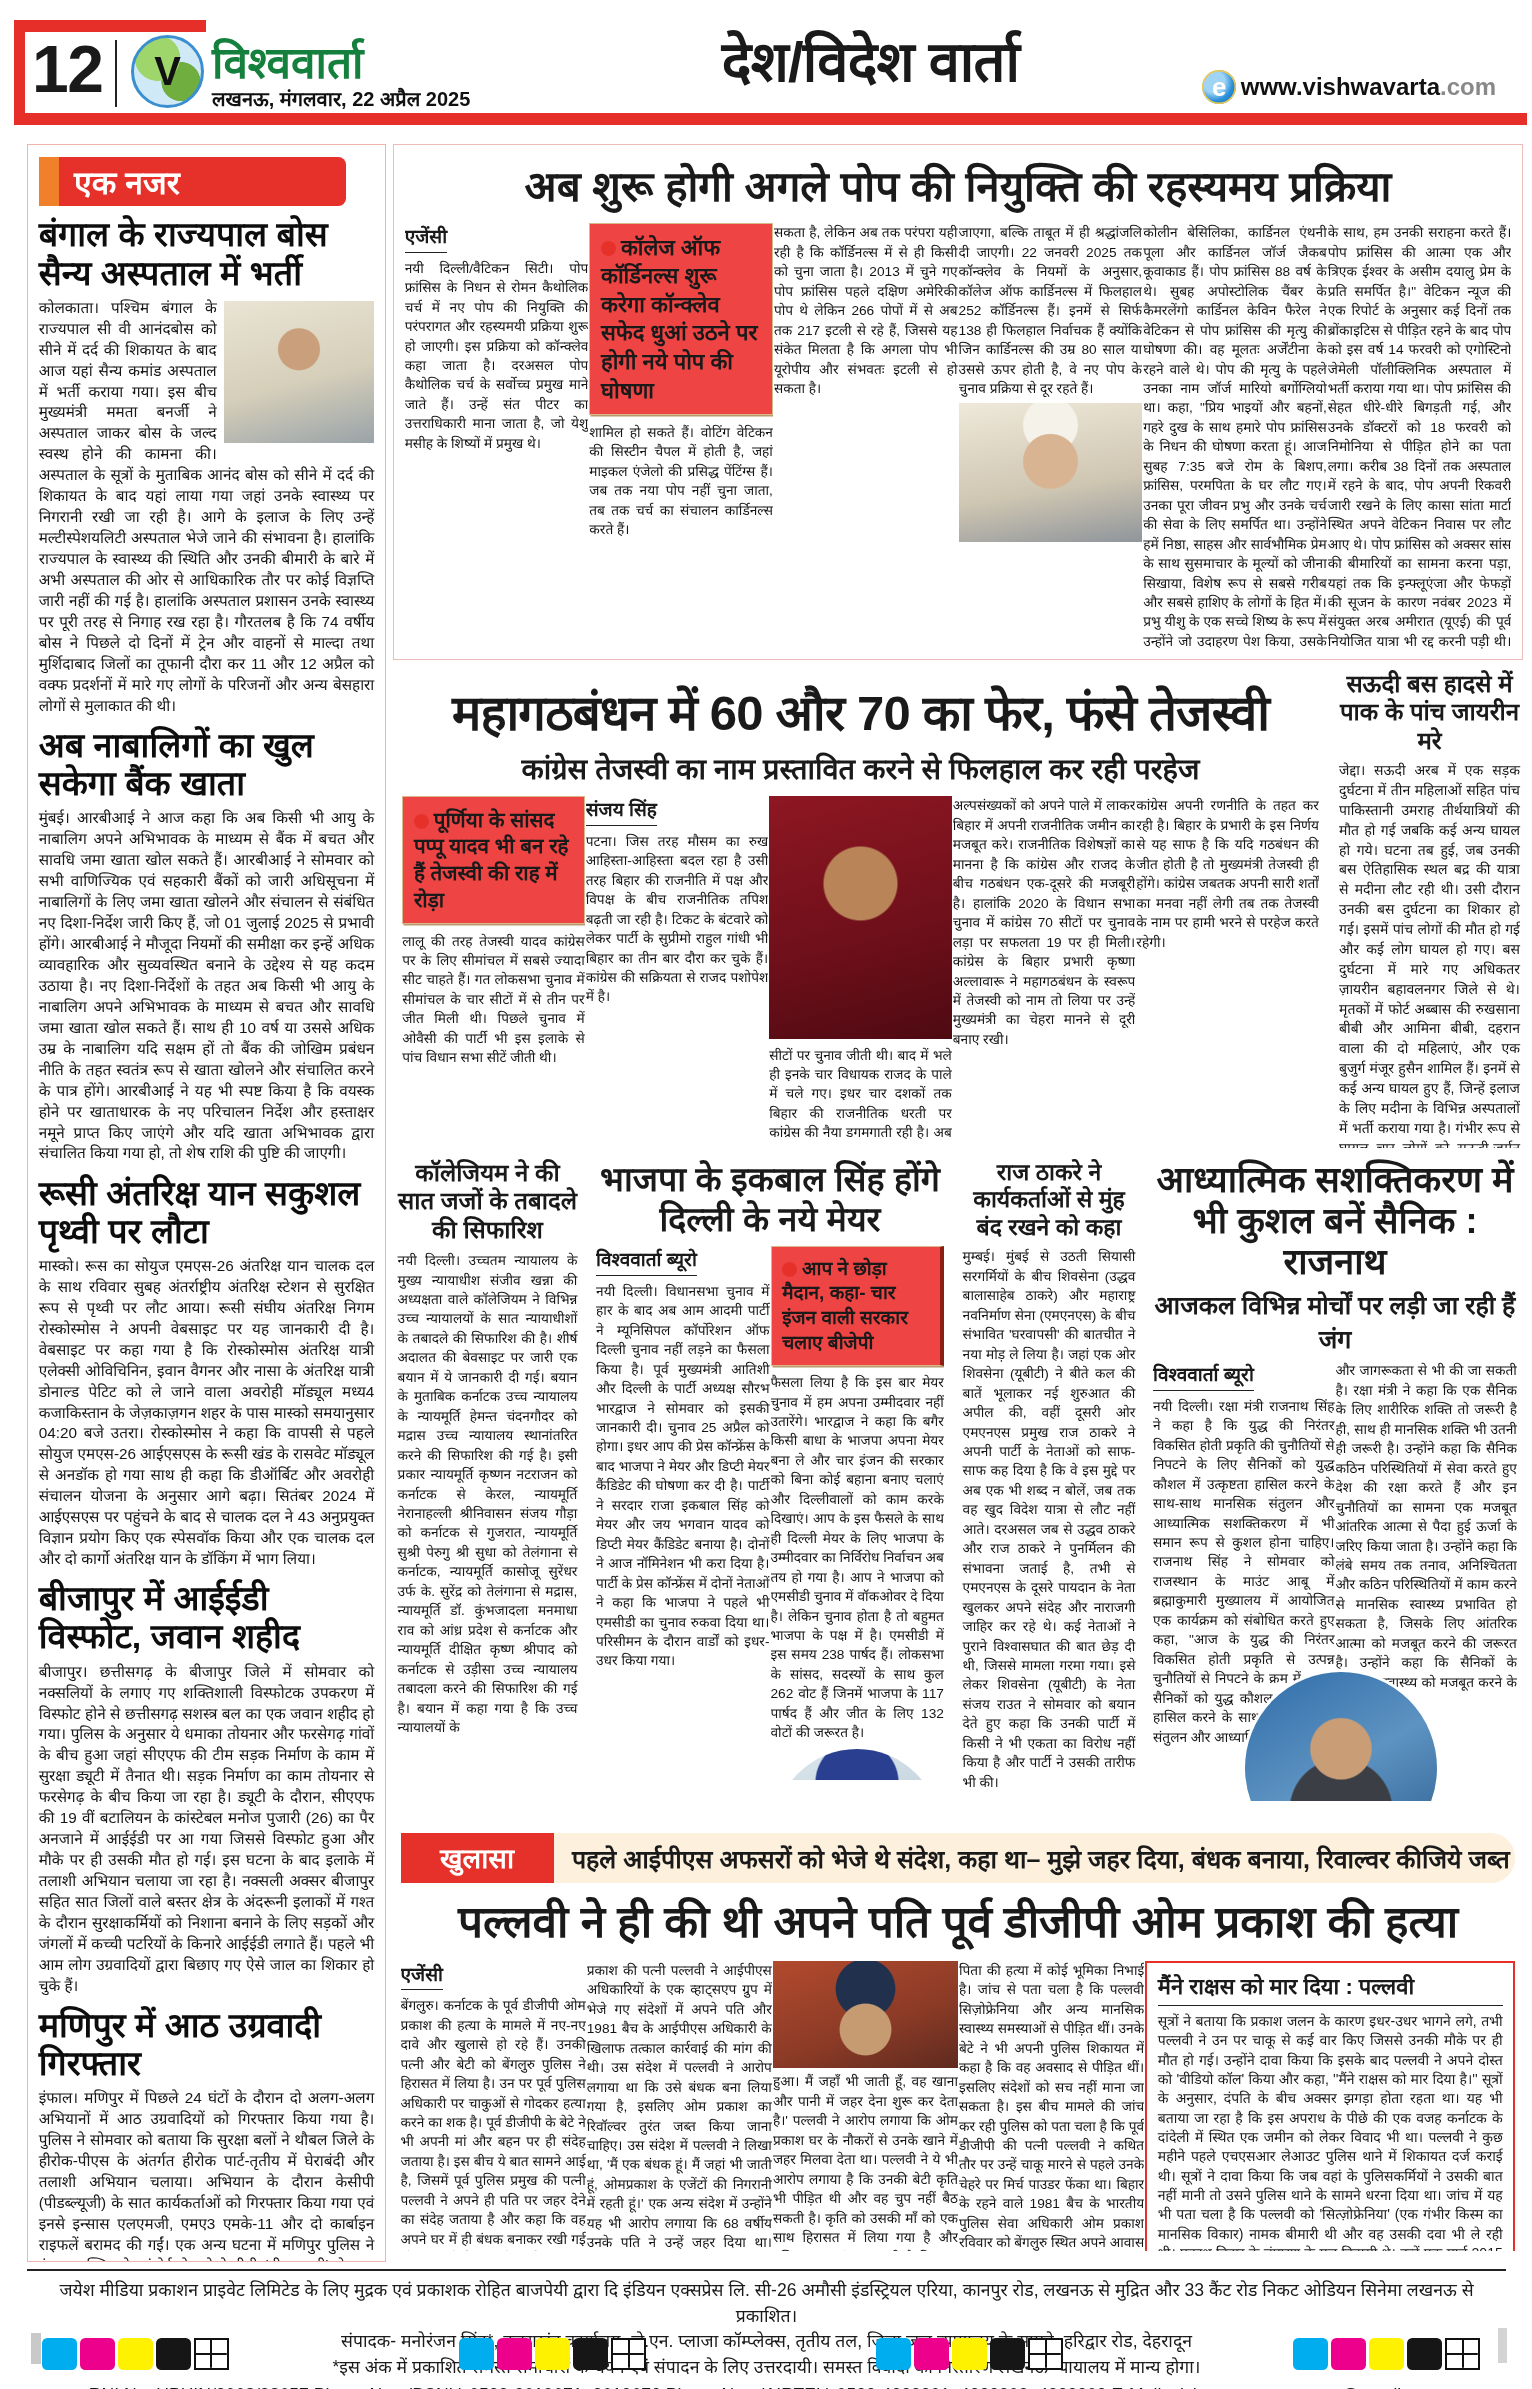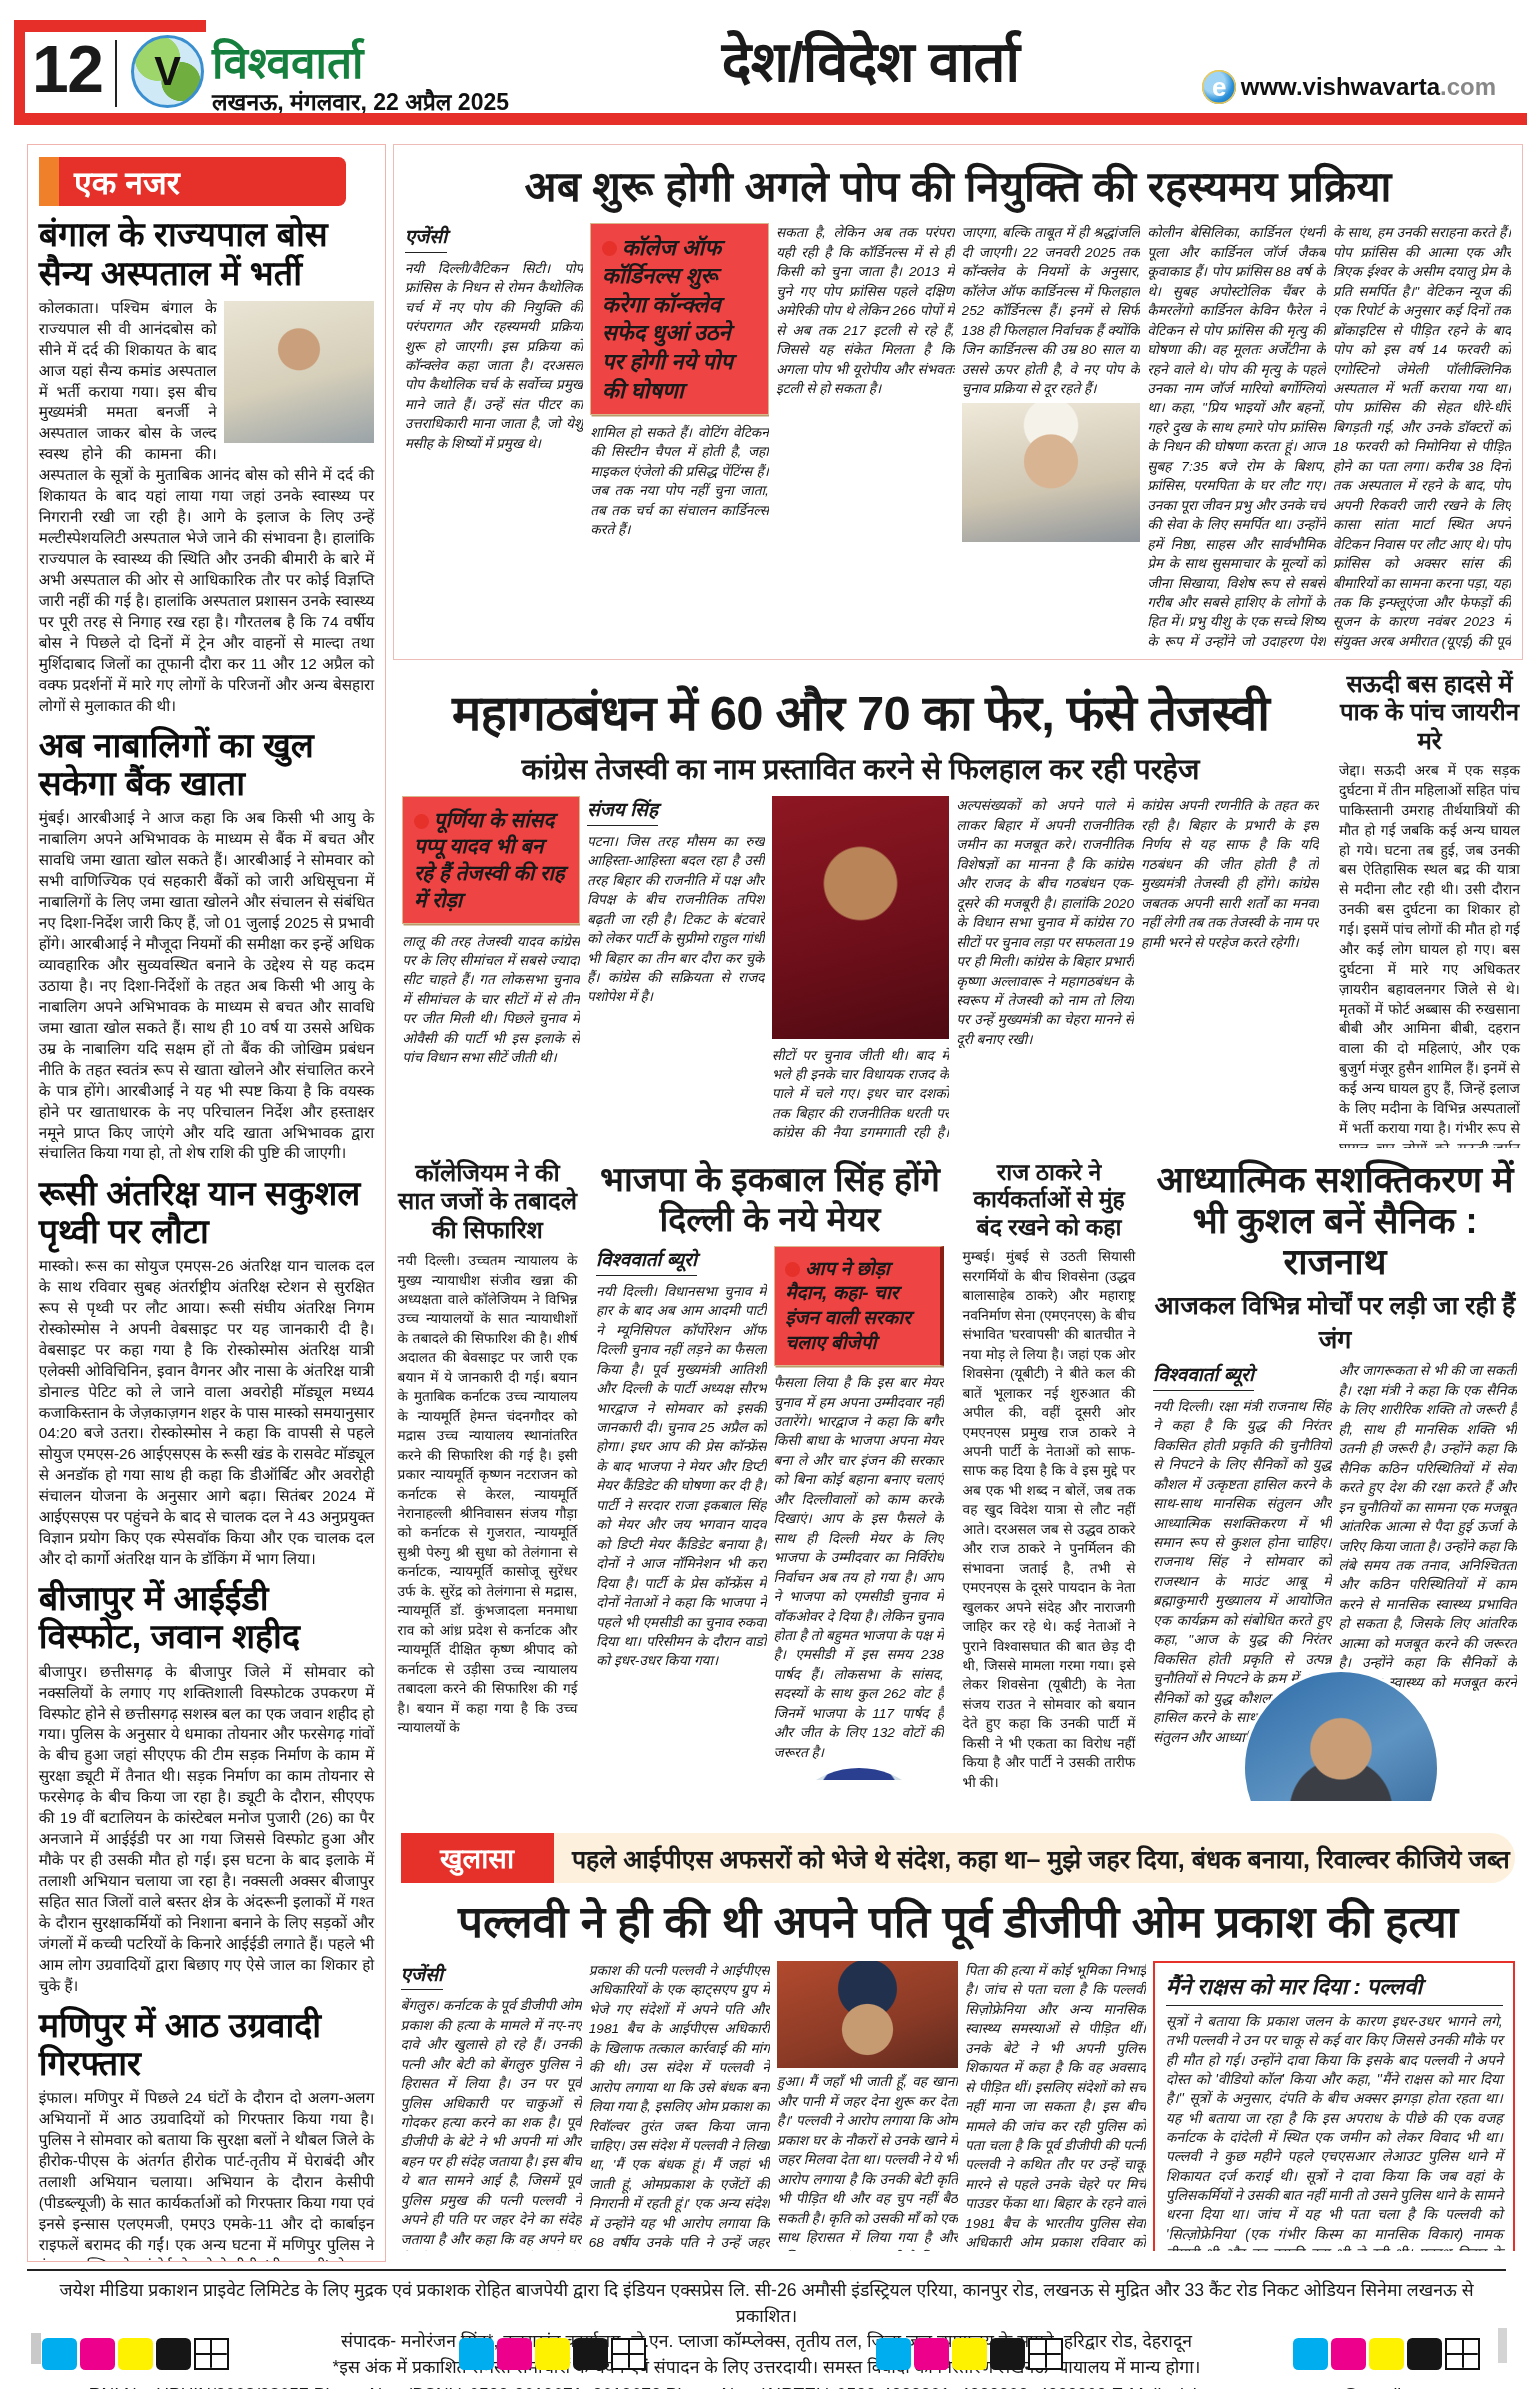--- a/index.html
+++ b/index.html
@@ -10,21 +10,21 @@
   .corner-left{position:absolute;left:13.7px;top:20px;width:11.5px;height:102px;background:#e62f28;}
   .page-num{position:absolute;left:32px;top:30.5px;font-size:66px;font-weight:bold;letter-spacing:-1.5px;}
   .head-divider{position:absolute;left:115px;top:40px;width:2.3px;height:67px;background:#222;}
   .globe{position:absolute;left:131px;top:35px;width:67px;height:67px;border-radius:50%;
          background:radial-gradient(circle at 35% 30%,#9fd66b 0 35%,transparent 36%),
                     radial-gradient(circle at 70% 65%,#6fae3f 0 30%,transparent 31%),
                     radial-gradient(circle at 50% 50%,#cfe9f7 0 100%);
          border:3.1px solid #3a8fd1;display:flex;align-items:center;justify-content:center;
          font-size:40px;font-weight:bold;color:#111;}
   .masthead{position:absolute;left:212px;top:30.5px;font-size:44px;font-weight:bold;color:#15803d;}
-  .dateline{position:absolute;left:212px;top:85px;font-size:23px;font-weight:bold;color:#111;}
+  .dateline{position:absolute;left:212px;top:85px;font-size:20px;font-weight:bold;color:#111;}
   .section-title{position:absolute;left:626px;top:21.4px;width:489px;text-align:center;
                  font-size:56px;font-weight:bold;letter-spacing:-0.8px;}
   .website{position:absolute;right:37px;top:70px;display:flex;align-items:center;gap:4.6px;}
   .e-icon{width:34px;height:34px;border-radius:50%;
           background:radial-gradient(circle at 35% 35%,#9fd4f5 0 35%,#2a8fd8 60%,#1668a8);
           color:#fff;font-size:26px;font-weight:bold;display:flex;align-items:center;justify-content:center;
           box-shadow:0 0 0 1.5px #f2c84b inset;}
   .web-url{font-size:24px;font-weight:bold;color:#111;}
   .web-url .tld{color:#888;}
   .head-rule{position:absolute;left:13.7px;right:6.1px;top:113px;height:11.5px;background:#e62f28;}
@@ -40,21 +40,21 @@
   .sb-article .sb-body{font-size:15.3px;line-height:1.37;text-align:justify;color:#161616;}
   .sb-photo{float:right;width:150px;height:142px;margin:3.1px 0 4.6px 7.6px;
             background:radial-gradient(circle at 50% 34%,#caa07c 0 17%,transparent 18%),
                        linear-gradient(165deg,#e9e4d4 0%,#d6cfba 55%,#9aa3a8 100%);}
   
   .art{position:absolute;box-sizing:border-box;overflow:hidden;}
   .rule-box{border:0.8px solid #eebcb6;}
   .byline{font-size:19px;font-weight:bold;border-bottom:1.5px solid #222;display:inline-block;
           padding-bottom:2.3px;margin-bottom:6.1px;}
   .body-txt{font-size:13.7px;line-height:1.42;text-align:justify;color:#151515;}
-  .cols{display:flex;gap:7px;font-style:italic;}
+  .cols{display:flex;gap:1px;}
   .col{flex:1;min-width:0;overflow:hidden;}
   .hl-box{background:#ef4444;border:1.5px solid #d9b88e;box-shadow:1.5px 1.5px 0 #b99a6d;
           padding:9.2px 10.7px;font-weight:bold;margin-bottom:7.6px;}
   .red-dot{display:inline-block;width:15.3px;height:15.3px;border-radius:50%;background:#e6312a;
            margin-right:4.6px;vertical-align:middle;}
   
   .pope{left:393px;top:144px;width:1130px;height:516px;padding:7.6px 10.7px;}
   .pope h1{margin:3.1px 0 10.7px 0;text-align:center;font-size:42px;font-weight:bold;}
   .pope .hl-box{font-size:22px;line-height:1.3;}
   .pope-photo{width:100%;height:139px;margin:4.6px 0;

